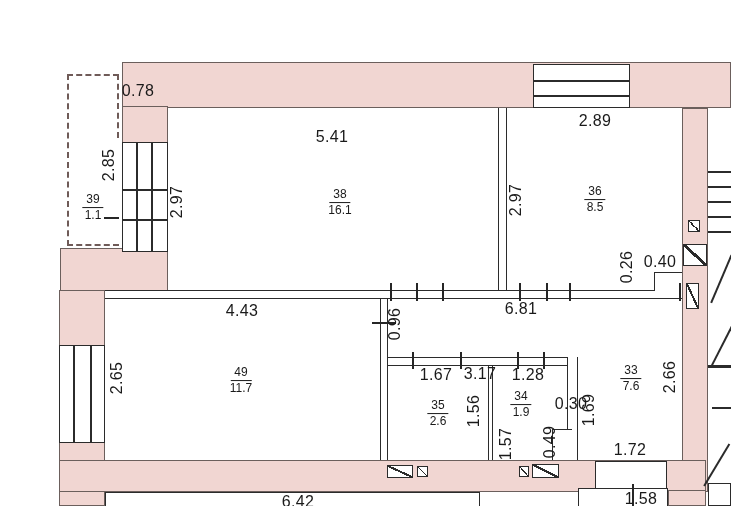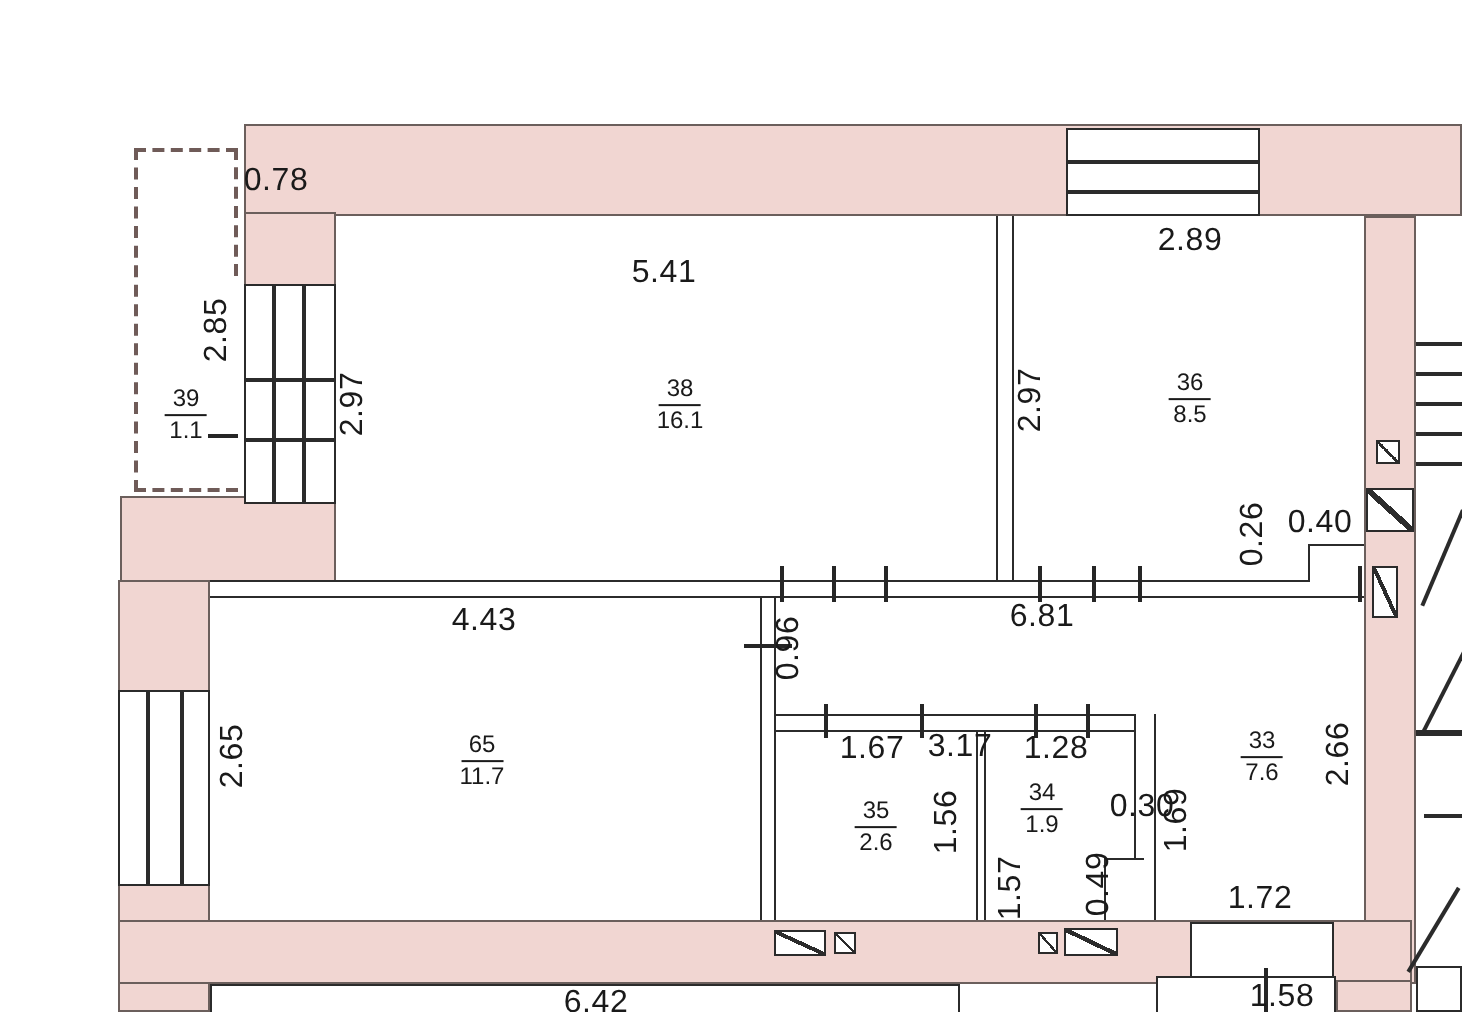--- a/index.html
+++ b/index.html
@@ -133,18 +133,18 @@
       <div class="dim r90" style="left: 506px; top: 444px;">1.57</div>
       <div class="dim r90" style="left: 550px; top: 442px;">0.49</div>
       <div class="dim r90" style="left: 589px; top: 410px;">1.69</div>
       <div class="dim r90" style="left: 670px; top: 377px;">2.66</div>
       <div class="dim" style="left: 630px; top: 450px;">1.72</div>
       <div class="dim" style="left: 298px; top: 502px;">6.42</div>
       <div class="dim" style="left: 641px; top: 499px;">1.58</div>
       <div class="room-label" style="left: 93px; top: 208px;"><span class="num">39</span><span class="area">1.1</span></div>
       <div class="room-label" style="left: 340px; top: 203px;"><span class="num">38</span><span class="area">16.1</span></div>
       <div class="room-label" style="left: 595px; top: 200px;"><span class="num">36</span><span class="area">8.5</span></div>
-      <div class="room-label" style="left: 241px; top: 381px;"><span class="num">65</span><span class="area">11.7</span></div>
+      <div class="room-label" style="left: 241px; top: 381px;"><span class="num">49</span><span class="area">11.7</span></div>
       <div class="room-label" style="left: 438px; top: 414px;"><span class="num">35</span><span class="area">2.6</span></div>
       <div class="room-label" style="left: 521px; top: 405px;"><span class="num">34</span><span class="area">1.9</span></div>
       <div class="room-label" style="left: 631px; top: 379px;"><span class="num">33</span><span class="area">7.6</span></div>
     </div>
 </div>
 
 </body></html>

